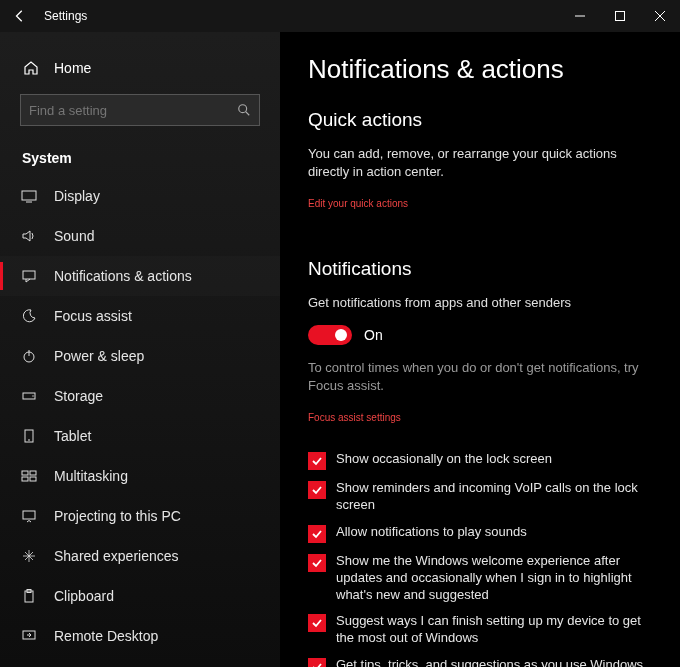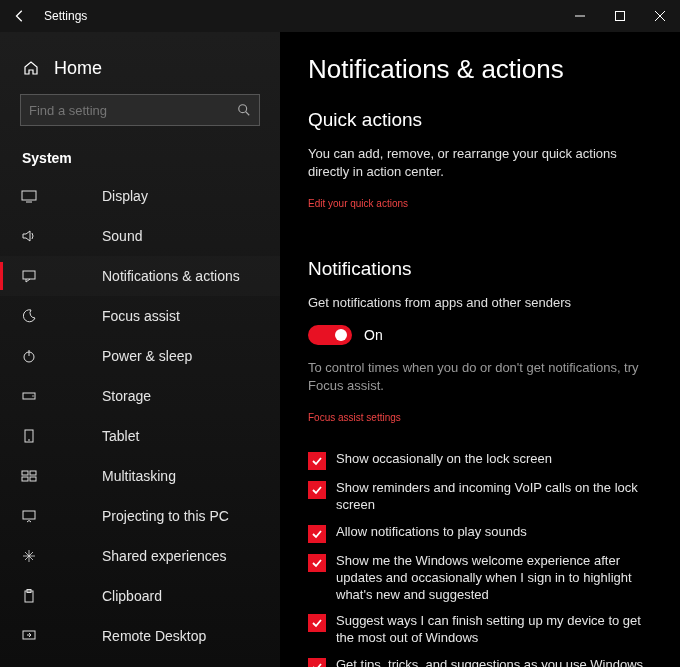--- a/index.html
+++ b/index.html
@@ -7,26 +7,26 @@
   .window { display: flex; flex-direction: column; width: 680px; height: 667px; }
   .titlebar { height: 32px; display: flex; align-items: center; background: #161616; }
   .back-btn { width: 40px; height: 32px; display: flex; align-items: center; justify-content: center; cursor: pointer; }
   .title { font-size: 12px; color: #fff; margin-left: 4px; }
   .win-controls { margin-left: auto; display: flex; }
   .wc { width: 40px; height: 32px; display: flex; align-items: center; justify-content: center; cursor: pointer; }
   .body { display: flex; flex: 1; min-height: 0; }
   .sidebar { width: 280px; background: linear-gradient(180deg, #1d1d1d, #141414 60%, #0d0d0d); display: flex; flex-direction: column; padding-top: 18px; }
   .home-row { display: flex; align-items: center; padding: 6px 22px; height: 36px; cursor: pointer; }
   .home-row .icon { width: 18px; display: flex; justify-content: center; }
-  .home-row span.label { margin-left: 14px; font-size: 18px; color: #fff; }
+  .home-row span.label { margin-left: 14px; font-size: 14px; color: #fff; }
   .search-box { margin: 8px 20px 14px 20px; height: 32px; border: 1px solid #555; background: #2a2a2a; display: flex; align-items: center; padding: 0 8px; }
   .search-box input { background: transparent; border: none; outline: none; color: #ccc; font-size: 13px; flex: 1; }
   .category { padding: 10px 22px; font-size: 14px; font-weight: 600; color: #fff; }
   .nav { display: flex; flex-direction: column; }
-  .nav-item { display: flex; align-items: center; height: 40px; padding: 0 20px; cursor: pointer; position: relative; gap: 48px; }
+  .nav-item { display: flex; align-items: center; height: 40px; padding: 0 20px; cursor: pointer; position: relative; }
   .nav-item .icon { width: 18px; display: flex; justify-content: center; color: #ddd; }
   .nav-item .label { margin-left: 16px; font-size: 14px; color: #e5e5e5; }
   .nav-item.selected::before { content: ""; position: absolute; left: 0; top: 6px; bottom: 6px; width: 3px; background: #e81123; }
   .nav-item.selected { background: rgba(255,255,255,0.02); }
   .content { flex: 1; background: #000; padding: 22px 28px; overflow-y: auto; }
   h1 { font-size: 26px; font-weight: 400; margin-bottom: 24px; }
   h2 { font-size: 19px; font-weight: 400; margin-bottom: 14px; }
   .desc { font-size: 13px; color: #e0e0e0; margin-bottom: 12px; line-height: 1.4; }
   .desc.dim { color: #9a9a9a; }
   .link { font-size: 10px; color: #ef4444; cursor: pointer; margin-bottom: 28px; display: inline-block; }

